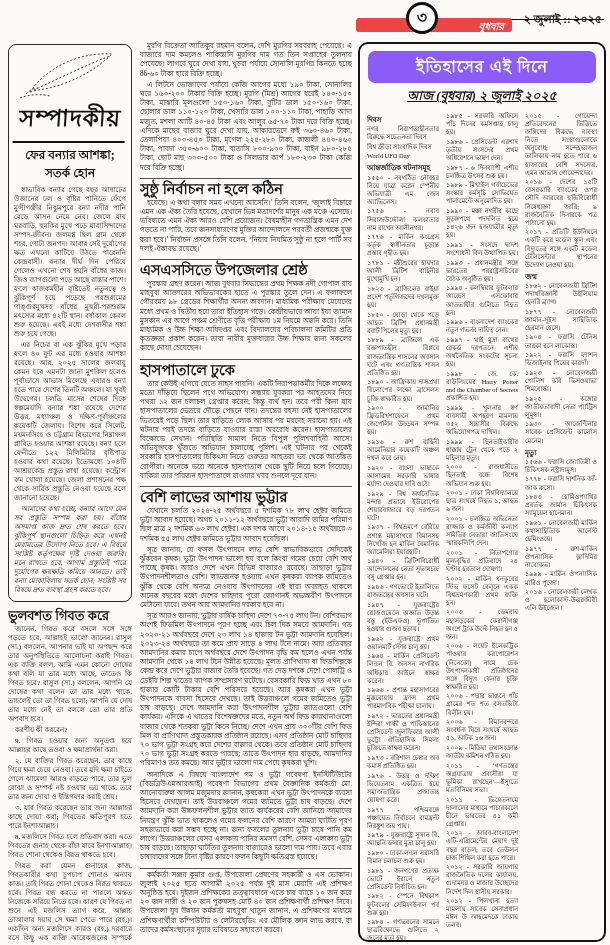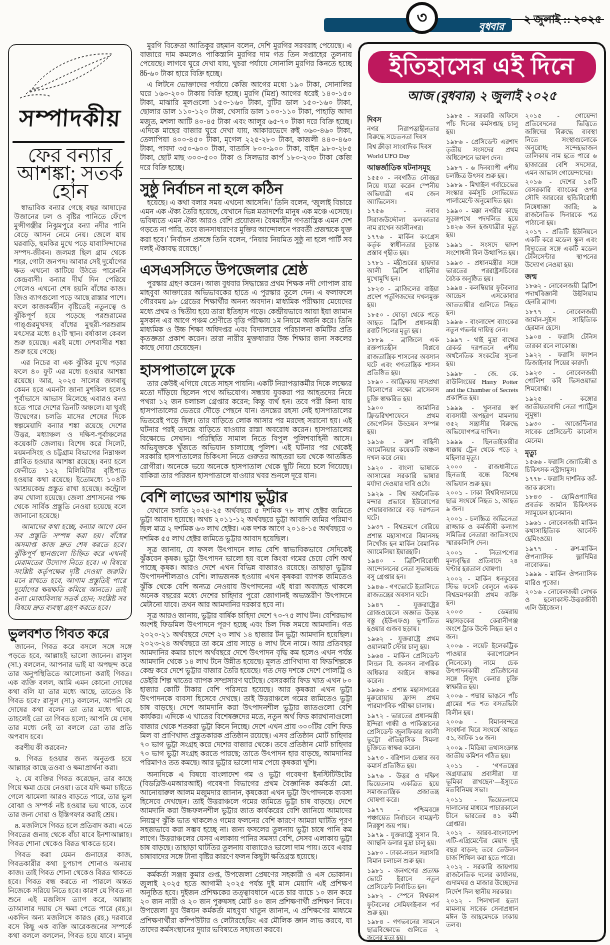--- a/index.html
+++ b/index.html
@@ -6,49 +6,49 @@
   .page{position:relative;width:610px;height:945px;margin:0 auto;background:#fcfbf8;color:#141414;
         font-family:"Liberation Serif","DejaVu Serif",serif;overflow:hidden;}
   
   .masthead{position:absolute;left:12px;top:4px;}
   .masthead .prefix{position:absolute;left:2px;top:-1px;font-size:9px;font-weight:bold;letter-spacing:.5px;}
   .masthead .title{font-size:37px;font-weight:bold;letter-spacing:1px;line-height:40px;
         text-shadow:1px 0 #141414;transform:scaleY(.92);}
   .dateblock{position:absolute;right:6px;top:3px;width:262px;height:34px;}
   .dateblock .date{position:absolute;right:2px;top:8px;font-size:11px;font-weight:bold;}
   .dateblock .rule{position:absolute;right:0;top:16px;width:100px;border-top:1.5px solid #141414;}
-  .dayband{position:absolute;right:98px;top:18px;width:188px;height:14px;background:#0c4a6e;border-radius:3px;}
+  .dayband{position:absolute;right:98px;top:18px;width:156px;height:14px;background:#ef4444;border-radius:3px;}
   .dayband .day{position:absolute;right:8px;top:1px;color:#fff;font-style:italic;font-weight:bold;font-size:10px;}
   .pagecircle{position:absolute;right:172px;top:2px;width:26px;height:26px;border:3px solid #101010;border-radius:50%;
         background:#fff;box-shadow:0 0 0 2px #fff inset;text-align:center;font-weight:bold;font-size:16px;line-height:26px;z-index:3;}
   
   .colL{position:absolute;left:8px;top:44px;width:124px;height:898px;overflow:hidden;}
   .colM{position:absolute;left:140px;top:40px;width:212px;height:902px;overflow:hidden;}
   .histbox{position:absolute;left:358px;top:42px;width:244px;height:896px;border:2px solid #141414;border-radius:10px;
         overflow:hidden;background:#fcfbf8;}
   
   .edbox{border:1.5px solid #2a2a2a;border-radius:8px;padding:3px 5px 4px;}
   .quill{display:block;margin:0 auto;}
   .edlabel{font-size:23px;font-weight:bold;text-align:center;letter-spacing:1px;transform:skewX(-4deg);
         border-bottom:2.5px solid #141414;padding-bottom:2px;margin:0 0 3px;}
-  .edhead{font-size:20px;line-height:18px;font-weight:normal;text-align:center;margin:2px 0 4px;}
+  .edhead{font-size:12px;line-height:18px;font-weight:bold;text-align:center;margin:2px 0 4px;}
   .body7{font-size:7px;line-height:9px;text-align:justify;hyphens:auto;}
   .ital{font-style:italic;}
   .colL section{border-top:1px solid #555;margin-top:5px;padding-top:2px;}
   .colL section:first-of-type{border-top:none;margin-top:4px;}
   .colL h3{font-size:13px;line-height:15px;font-weight:bold;margin:0 0 2px;}
   .colM section{border-top:1px solid #555;margin-top:5px;padding-top:2px;}
   .colM section.first{border-top:none;margin-top:0;}
   .colM h3{font-size:14.5px;line-height:16px;font-weight:bold;margin:0 0 2px;}
   .colM .body7{font-size:7.2px;line-height:9.2px;}
   .body7 p{margin:0 0 2px;text-indent:7px;}
   
-  .histtitle{margin:7px 8px 4px;background:#be185d;border-radius:14px;color:#fff;text-align:center;
-        font-size:23px;font-weight:bold;line-height:32px;letter-spacing:1px;}
-  .histsub{text-align:center;font-size:12.5px;font-weight:bold;font-style:italic;margin:1px 0 5px;}
+  .histtitle{margin:7px 8px 4px;background:#8b5cf6;border-radius:7px;color:#fff;text-align:center;
+        font-size:16px;font-weight:bold;line-height:32px;letter-spacing:1px;}
+  .histsub{text-align:center;font-size:12.5px;font-weight:bold;font-style:italic;margin:1px 0 5px;text-decoration:underline;}
   .histcols{height:832px;margin:0 7px;columns:3;column-gap:7px;column-fill:auto;
         font-size:6.45px;line-height:8.1px;text-align:justify;overflow:hidden;}
   .histcols .hsec{font-weight:bold;font-size:7.2px;margin:4px 0 1px;}
   .histcols p{margin:0 0 1.5px;}
 </style>
 </head>
 <body>
 
 <div class="page">
 
@@ -80,20 +80,21 @@
         </div>
     </div>
     <div id="left-articles">
         <section>
           <h3>ভুলবশত গিবত করে</h3>
           <div class="body7">
             <p>জানেন, গিবত করে বসলে সঙ্গে সঙ্গে পড়তে হবে, আল্লাহই ভালো জানেন। রাসুল (সা.) বললেন, আপনার ভাই যা অপছন্দ করে তার অনুপস্থিতিতে আলোচনা করাই গিবত। এক ব্যক্তি বলল, আমি এমন কোনো দোষের কথা বলি যা তার মধ্যে আছে, তাতেও কি গিবত হবে? রাসুল (সা.) বললেন, আপনি যে দোষের কথা বলেন তা তার মধ্যে থাকে, তাহলেই তো তা গিবত হলো; আপনি যে দোষ তার মধ্যে নেই তা বললে তো তার প্রতি অপবাদ হবে।</p>
             <p>করণীয় কী করবেন?</p>
             <p>9. গিবত হওয়ার জন্য অনুতপ্ত হয়ে আল্লাহর কাছে তওবা ও ক্ষমাপ্রার্থনা করা।</p>
             <p>২. যে ব্যক্তির গিবত করেছেন, তার কাছে গিয়ে ক্ষমা চেয়ে নেওয়া। তবে যদি ক্ষমা চাইতে গেলে ঝামেলা আরও বাড়তে পারে, তার ভুল বোঝা ও সম্পর্ক নষ্ট হওয়ার ভয় থাকে, তবে তার জন্য দোয়া ও ইস্তিগফার করাই শ্রেয়।</p>
+            <p>৩. যার গিবত করেছেন তার জন্য আল্লাহর কাছে দোয়া করা; গিবতের ক্ষতিপূরণ হতে পারে ইনশাআল্লাহ।</p>
             <p>8. মজলিসে গিবত হলে প্রতিবাদ করা। এতে গিবতের গুনাহ থেকে বাঁচা যাবে ইনশাআল্লাহ। গিবত শোনা থেকেও বিরত থাকতে হবে।</p>
             <p>গিবত করা যেমন গুনাহের কাজ, গিবতকারীর কথা চুপচাপ শোনাও অন্যায় কাজ। তাই গিবত শোনা থেকেও বিরত থাকতে হবে। গিবত বন্ধ করতে না পারলে অন্তত নিজেকে সরিয়ে নিতে হবে। কারণ যে গিবত না শুনে এই মজলিস ত্যাগ করে, আল্লাহ তাআলার দয়ায় সে ক্ষমা পেতে পারে (রহ.)। একদিন অন্য মজলিসে কারও (রহ.) দরবারে বসে কিছু এক ব্যক্তি আরেকজনের সম্পর্কে কথা বললে বললেন, গিবত হয়ে যাবে। মানুষ মারলে (রহ.) তাকে মৃত্যুর কথা স্মরণ করতে বললেন। (হিলয়াতুল আউলিয়া)।</p>
           </div>
         </section>
       </div>
   </div>
 
   <div class="colM" id="middle-articles">
       <section class="first">
         <div class="body7">

